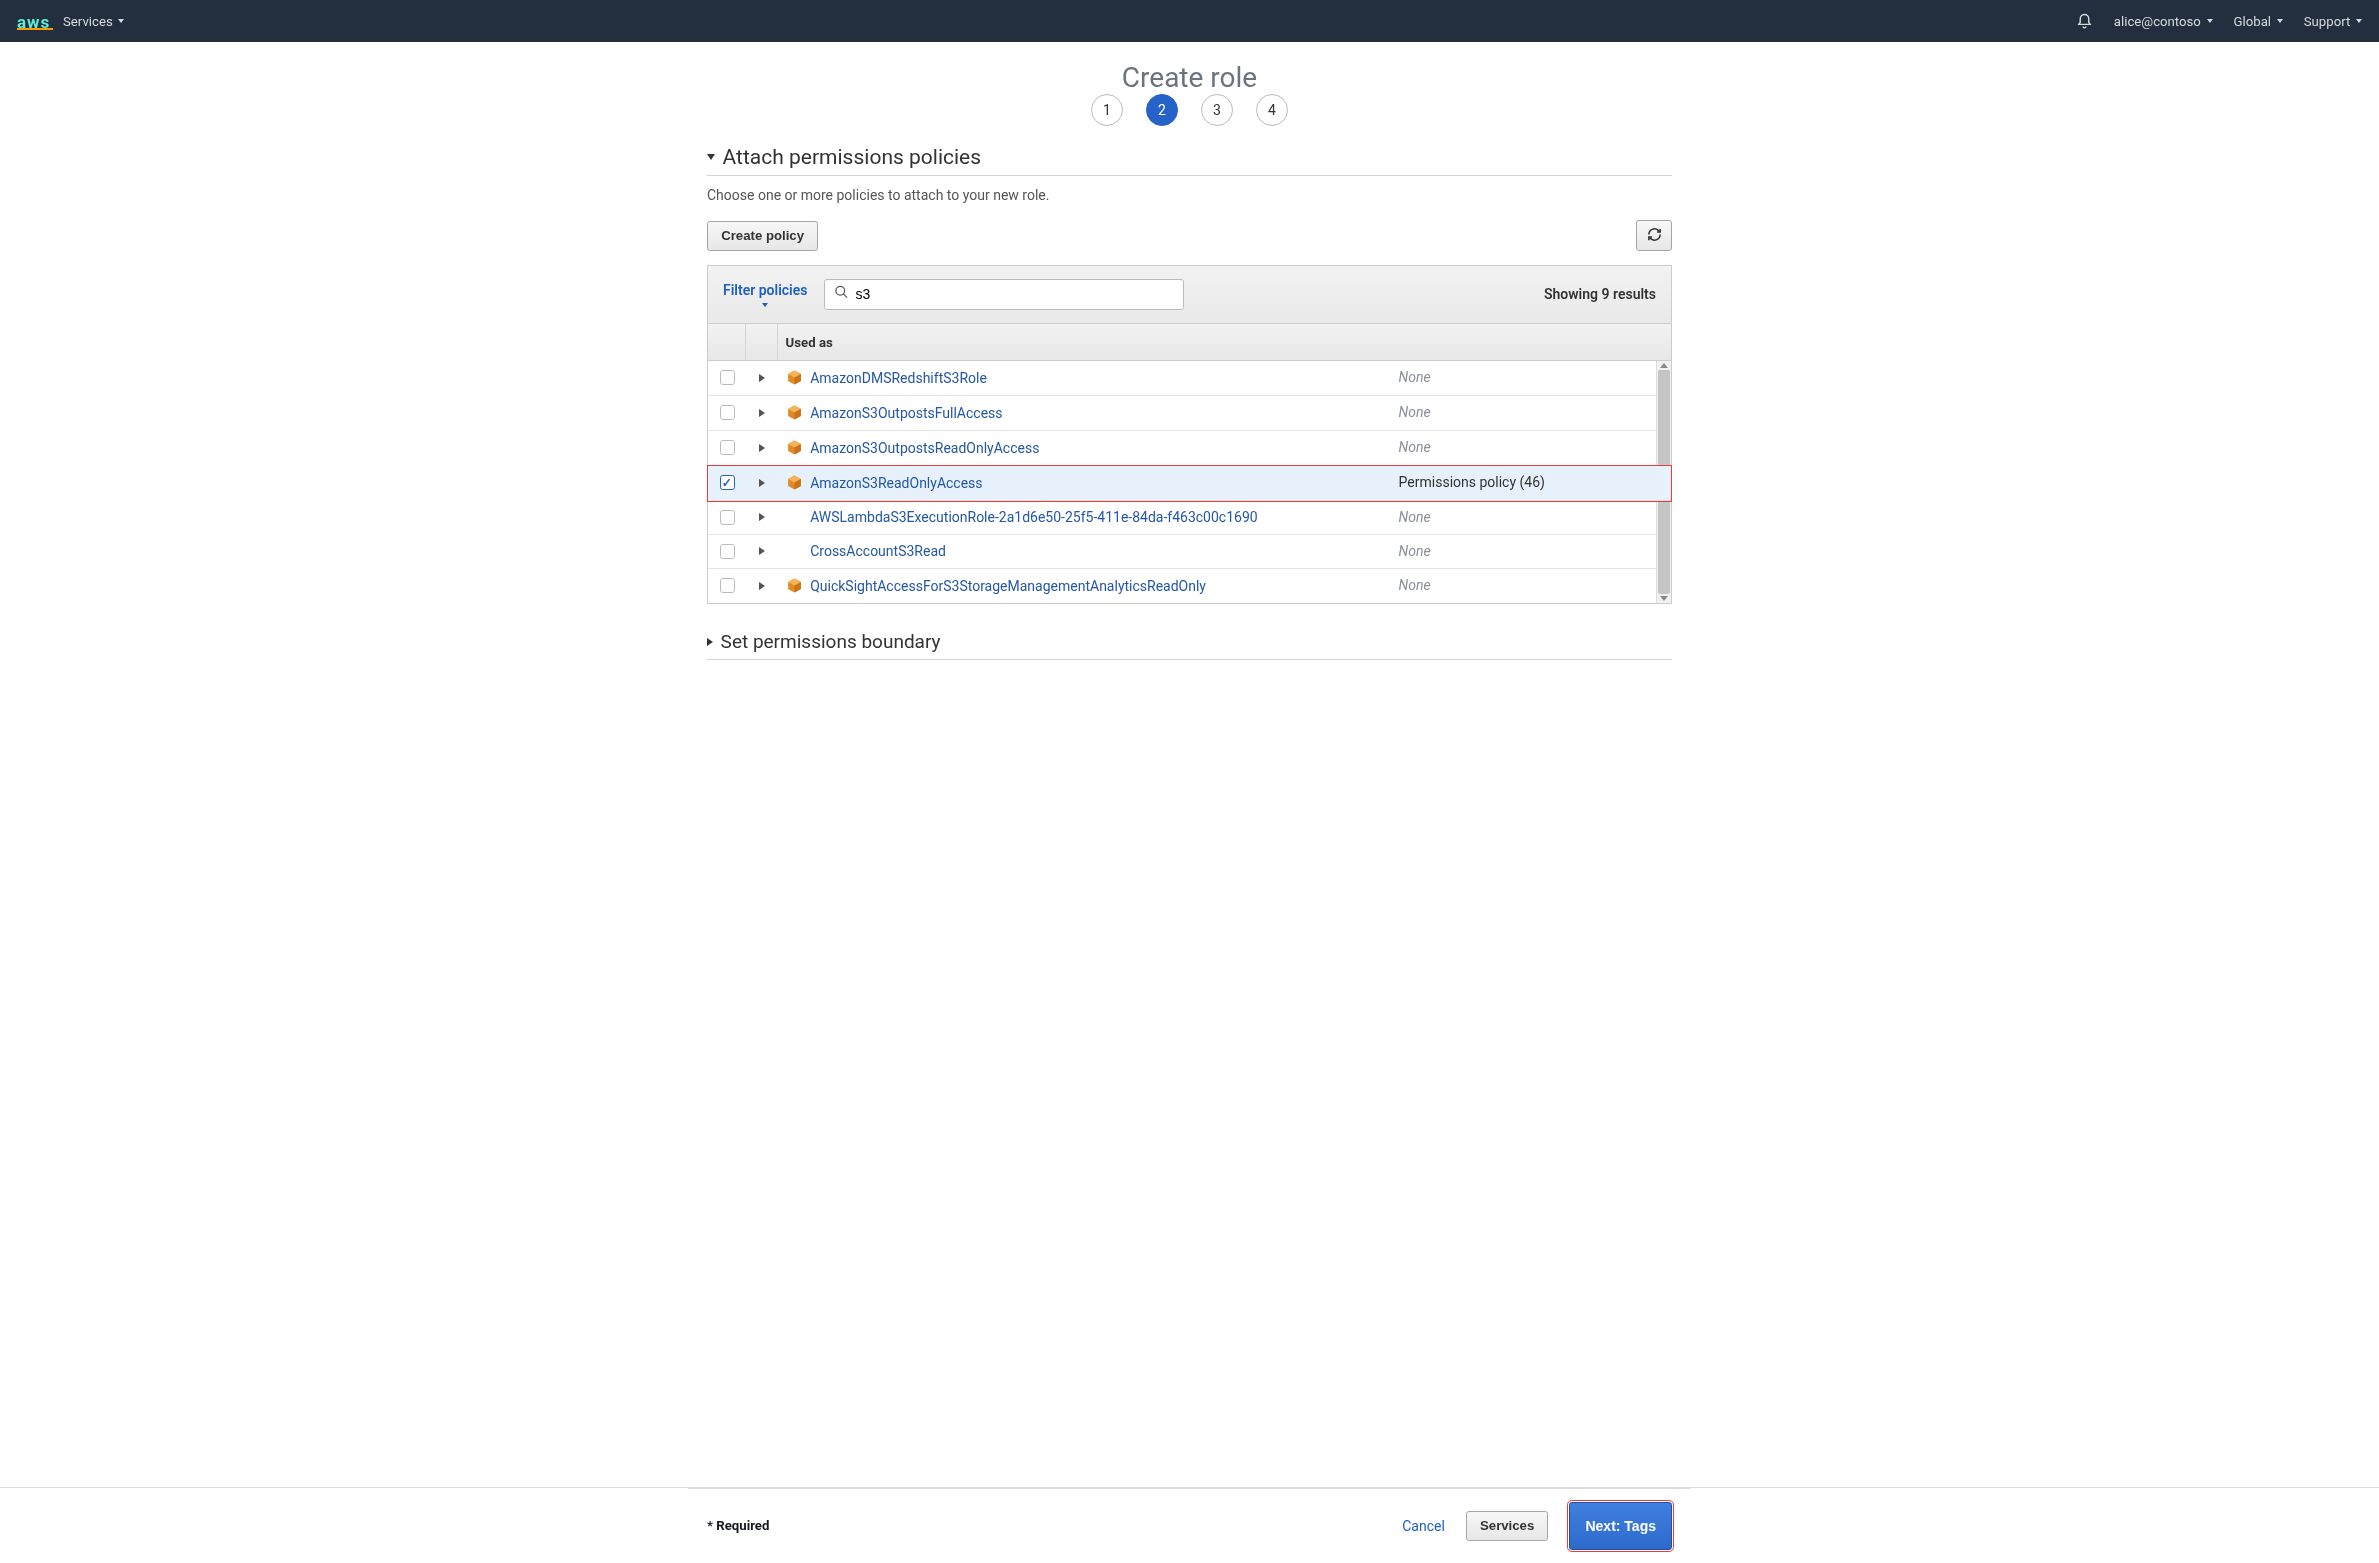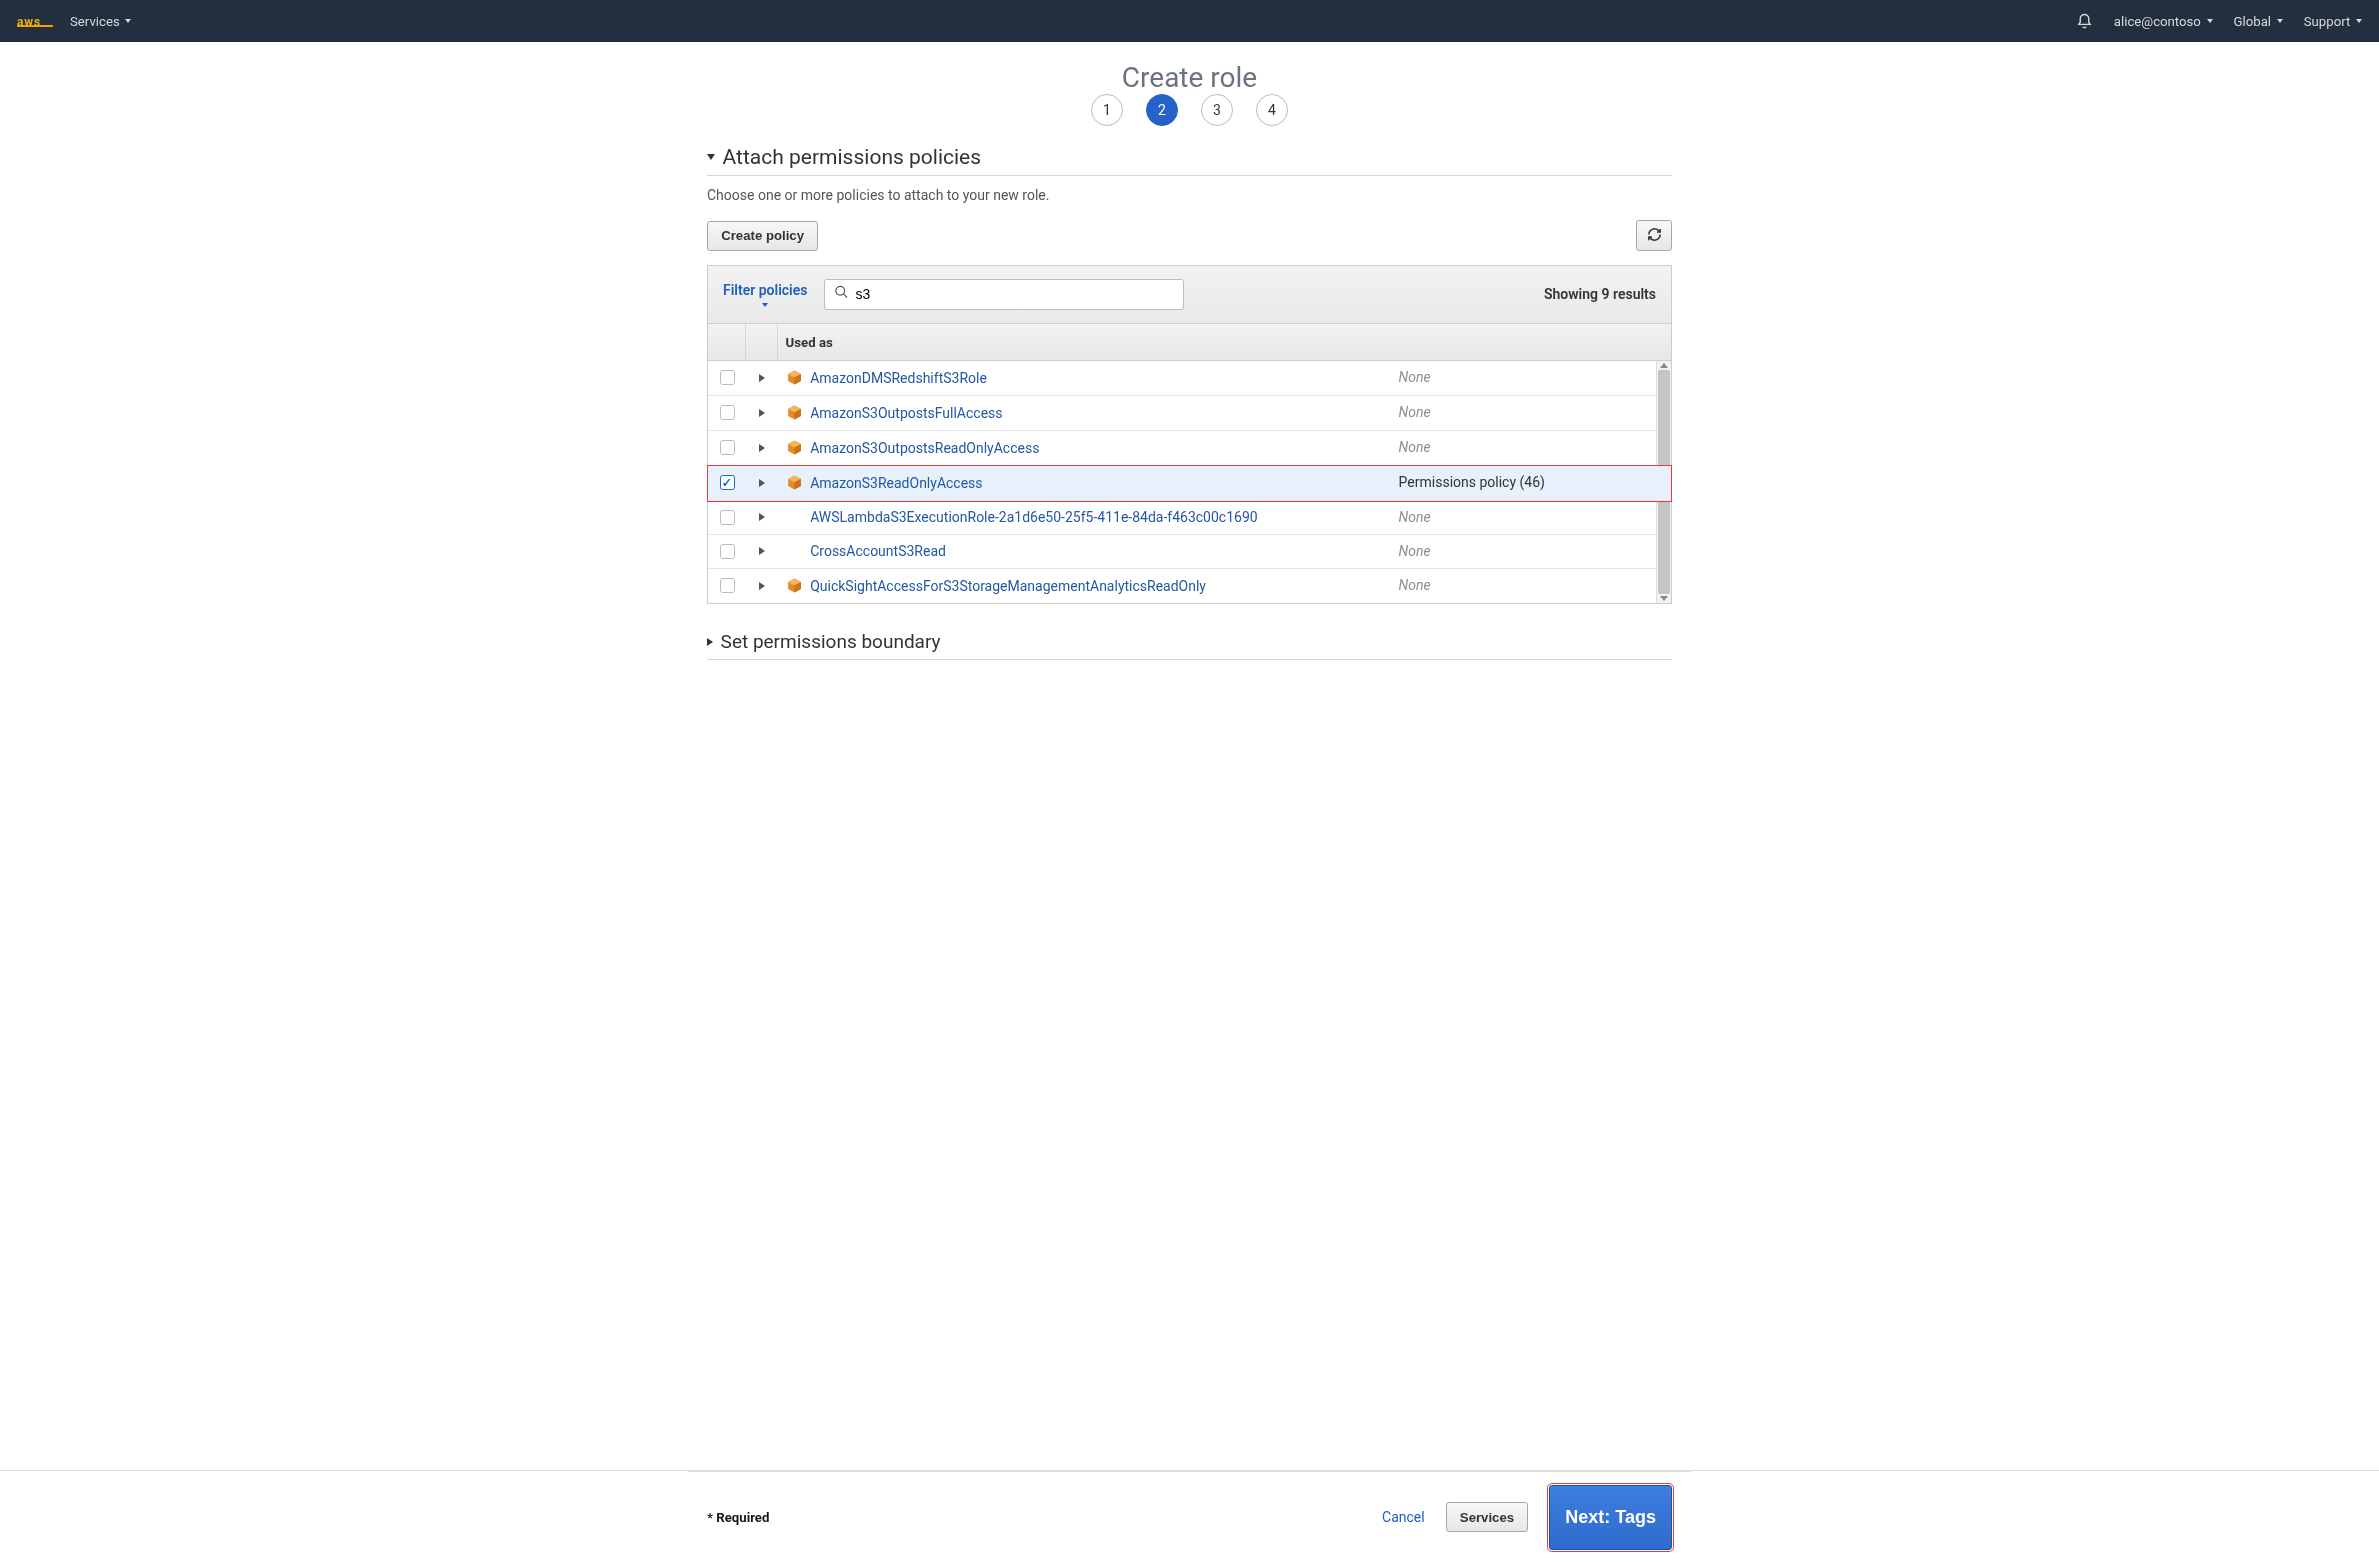--- a/index.html
+++ b/index.html
@@ -1,21 +1,21 @@
 <!DOCTYPE html>
 <html style="font-size:15px"><head>
 <meta charset="utf-8">
 <style>
   * { box-sizing: border-box; margin: 0; padding: 0; }
   html, body { width: 100%; height: 100%; font-family: -apple-system, BlinkMacSystemFont, "Segoe UI", Roboto, "Helvetica Neue", Arial, sans-serif; background: #fff; color: #16191f; }
   body { display:flex; flex-direction:column; min-height: 856px; }
 
   
   .topnav { background:#232f3e; color:#fff; height:42px; display:flex; align-items:center; padding:0 17px; font-size:13.2px; }
-  .topnav .logo { font-weight:700; font-size:12px; letter-spacing:0.9px; color:#eab308; margin-right:17px; text-decoration:none; }
+  .topnav .logo { font-weight:700; font-size:17px; letter-spacing:0.9px; color:#5eead4; margin-right:10px; text-decoration:none; }
   .topnav .logo span.underline { display:block; border-bottom:2.8px solid #ff9900; width:36px; margin-top:-3.8px; }
   .topnav .nav-left, .topnav .nav-right { display:flex; align-items:center; gap:21px; }
   .topnav .nav-right { margin-left:auto; }
   .topnav .nav-item { display:flex; align-items:center; gap:5.7px; cursor:pointer; color:#d5dbdb; }
   .topnav .caret-down { width:0; height:0; border-left:3.8px solid transparent; border-right:3.8px solid transparent; border-top:4.7px solid #d5dbdb; }
   .bell-icon svg { width:17px; height:17px; stroke:#d5dbdb; fill:none; stroke-width:2; }
 
   
   .main-wrap { flex:1; max-width:1003px; margin:0 auto; width:100%; padding:19px 19px 0 19px; }
 
@@ -88,21 +88,21 @@
 
   .policy-link { color:#2457a5; cursor:pointer; text-decoration:none; }
 
   .section-heading.secondary { margin-top:26.5px; font-size:19px; }
 
   
   .footer { border-top:0.9px solid #ddd; padding:13.2px 19px 13.2px; display:flex; align-items:center; max-width:1003px; margin:0 auto; width:100%; }
   .footer .required { font-weight:700; font-size:13.2px; }
   .footer .actions { margin-left:auto; display:flex; align-items:center; gap:21px; }
   .link-cancel { color:#1e5fbf; font-weight:400; cursor:pointer; font-size:14px; }
-  .btn.primary { background:linear-gradient(#3f7fe0,#2d6acb); border:0.9px solid #254f98; color:#fff; padding:21px 15px; font-size:18px;}
+  .btn.primary { background:linear-gradient(#3f7fe0,#2d6acb); border:0.9px solid #254f98; color:#fff; padding:15px 15px; font-size:14px;}
   .btn.primary.highlighted { outline:1.9px solid #e83c3c; outline-offset:1.9px; }
   .footer-outer{ margin-top:auto; border-top:0.9px solid #ddd;}
 </style>
 </head>
 <body>
 
 <div class="topnav">
   <a class="logo">
     <span>aws</span>
     <span class="underline"></span>

